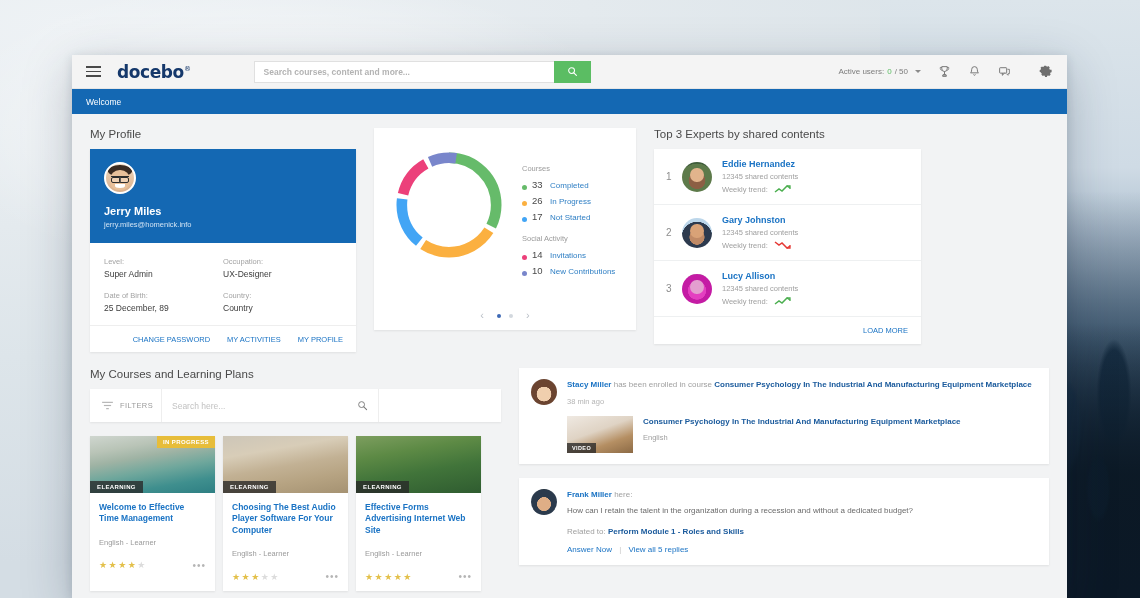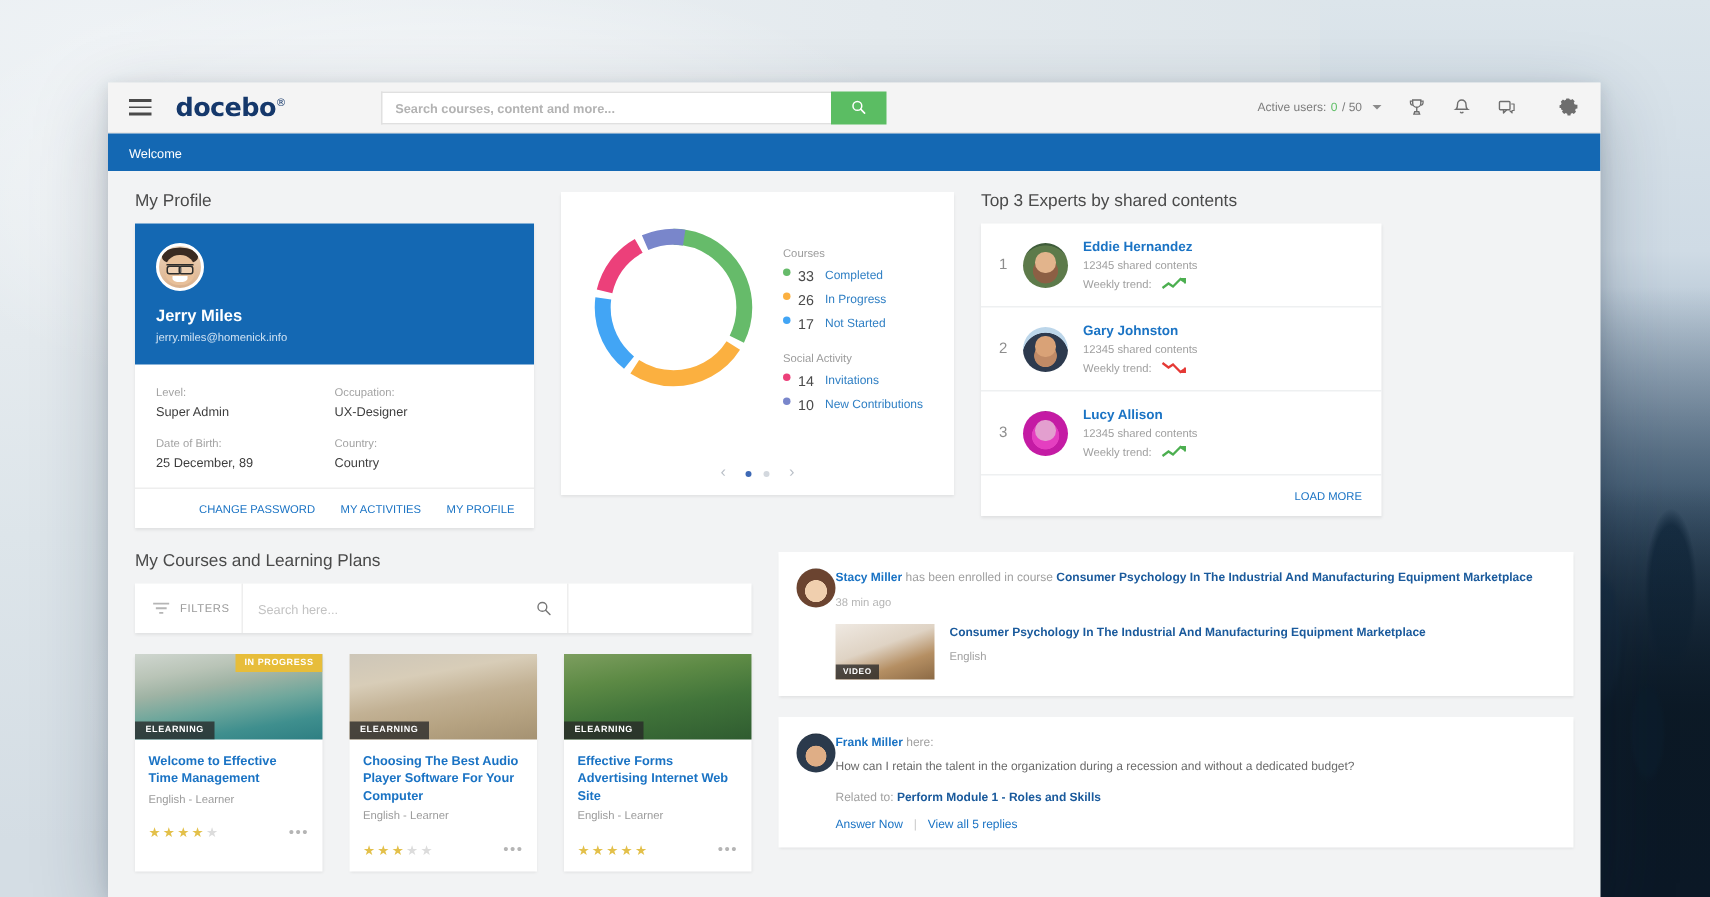--- a/index.html
+++ b/index.html
@@ -131,21 +131,21 @@
   }
   .profile-actions a { font-size: 7.5px; color: #1a73c4; text-decoration: none; cursor: pointer; }
 
   
   .col-activity { width: 262px; }
   .activity-card { height: 202px; position: relative; padding: 18px 0 0 0; }
   .donut-wrap { display: flex; align-items: flex-start; padding: 0 12px; }
   .donut { width: 118px; height: 118px; margin-left: 4px; flex: none; }
   .legend { margin-left: 14px; padding-top: 18px; }
   .lg-head { font-size: 7.5px; color: #9b9b9b; margin-bottom: 6px; }
-  .lg-row { display: flex; align-items: flex-start; gap: 5px; margin-bottom: 5px; }
+  .lg-row { display: flex; align-items: flex-end; gap: 5px; margin-bottom: 5px; }
   .dot { width: 5px; height: 5px; border-radius: 50%; flex: none; }
   .lg-num { font-size: 9.5px; color: #4a4a4a; min-width: 13px; }
   .lg-lab { font-size: 8px; color: #2f7fc4; }
   .lg-gap { height: 7px; }
   .carousel { position: absolute; bottom: 9px; left: 0; right: 0; display: flex; align-items: center; justify-content: center; gap: 13px; }
   .carousel .arw { font-size: 11px; color: #b9bfc7; cursor: pointer; line-height: 1; }
   .cdots { display: flex; gap: 8px; align-items: center; }
   .cdot { width: 4px; height: 4px; border-radius: 50%; background: #d3d8de; cursor: pointer; }
   .cdot.on { background: #3e69b5; }
 
@@ -169,46 +169,46 @@
   
   .row2 { display: flex; gap: 18px; margin-top: 16px; }
   .col-courses { width: 411px; }
   .filterbar { height: 33px; background: #fff; display: flex; align-items: center; box-shadow: 0 1px 2px rgba(0,0,0,.07); justify-content: space-between; }
   .filtbtn { width: 72px; display: flex; align-items: center; gap: 7px; padding-left: 12px; border-right: 1px solid #eee; height: 100%; cursor: pointer; }
   .filtbtn .lbl { font-size: 7.5px; color: #9b9b9b; letter-spacing: .4px; }
   .coursesearch { flex: 1; display: flex; align-items: center; height: 100%; border-right: 1px solid #eee; padding: 0 10px; }
   .coursesearch input { flex: 1; border: none; outline: none; font-size: 8.5px; color: #333; font-family: "Liberation Sans", sans-serif; }
   .coursesearch input::placeholder { color: #c2c2c2; }
   .filler { width: 122px; }
-  .cards { display: flex; gap: 18px; margin-top: 14px; }
+  .cards { display: flex; gap: 8px; margin-top: 14px; }
   .ccard { width: 125px; background: #fff; box-shadow: 0 1px 2px rgba(0,0,0,.08); }
   .cthumb { height: 57px; position: relative; overflow: hidden; }
   .th1 { background: linear-gradient(170deg,#cfd6cf 0%, #b9c4b7 22%, #9fb3a4 38%, #6fa79c 58%, #3f8f8e 80%, #2e7f83 100%); }
   .th2 { background: linear-gradient(170deg,#cdc6b8 0%, #d8cdb8 28%, #c2b194 52%, #b6a382 74%, #a59272 100%); }
   .th3 { background: linear-gradient(170deg,#7d9e5f 0%, #5d8a45 30%, #41743a 60%, #2f5c30 100%); }
   .badge-prog {
     position: absolute; right: 0; top: 0; background: #e7bd3a; color: #fff;
     font-size: 6px; font-weight: bold; letter-spacing: .4px; padding: 3px 6px;
   }
   .badge-type {
     position: absolute; left: 0; bottom: 0; background: rgba(40,40,40,.78); color: #fff;
     font-size: 6px; font-weight: bold; letter-spacing: .4px; padding: 3px 7px;
   }
   .cbody { padding: 9px 9px 8px 9px; }
   .ctitle { font-size: 8.5px; color: #1a73c4; font-weight: bold; line-height: 1.35; }
-  .cmeta { font-size: 7.5px; color: #9b9b9b; margin-top: 3px; }
+  .cmeta { font-size: 7.5px; color: #9b9b9b; margin-top: 13px; }
   .cfoot { display: flex; align-items: center; justify-content: space-between; padding: 0 9px 9px 9px; margin-top: 6px; }
   .stars { display: flex; gap: 1px; font-size: 9px; letter-spacing: .5px; line-height: 1; }
   .star { color: #e3c04a; }
   .star.off { color: #dcdcdc; }
   .dots3 { color: #b5b5b5; font-size: 10px; letter-spacing: 1px; cursor: pointer; line-height: 1; }
 
   
   .col-stream { flex: 1; }
-  .stream-item { background: #fff; box-shadow: 0 1px 2px rgba(0,0,0,.08); padding: 11px 12px; margin-bottom: 14px; display: flex; }
+  .stream-item { background: #fff; box-shadow: 0 1px 2px rgba(0,0,0,.08); padding: 11px 12px; margin-bottom: 14px; display: flex; gap: 10px; }
   .st-av { width: 26px; height: 26px; border-radius: 50%; flex: none; overflow: hidden; position: relative; }
   .sav1 { background: radial-gradient(circle at 50% 58%, #f0cfae 0 36%, #6b4430 38% 74%, #4b2f21 76%); }
   .sav2 { background: radial-gradient(circle at 50% 58%, #dfae86 0 34%, #2b3a4c 36% 72%, #1d2a38 74%); }
   .st-body { flex: 1; min-width: 0; }
   .st-line { font-size: 8px; line-height: 1.5; color: #a0a0a0; }
   .st-user { color: #1a73c4; font-weight: bold; }
   .st-course { color: #1a5a9c; font-weight: bold; }
   .st-time { font-size: 7.5px; color: #b5b5b5; margin-top: 6px; }
   .st-sub { display: flex; gap: 10px; margin-top: 10px; }
   .st-thumb { width: 66px; height: 37px; position: relative; flex: none; overflow: hidden;

